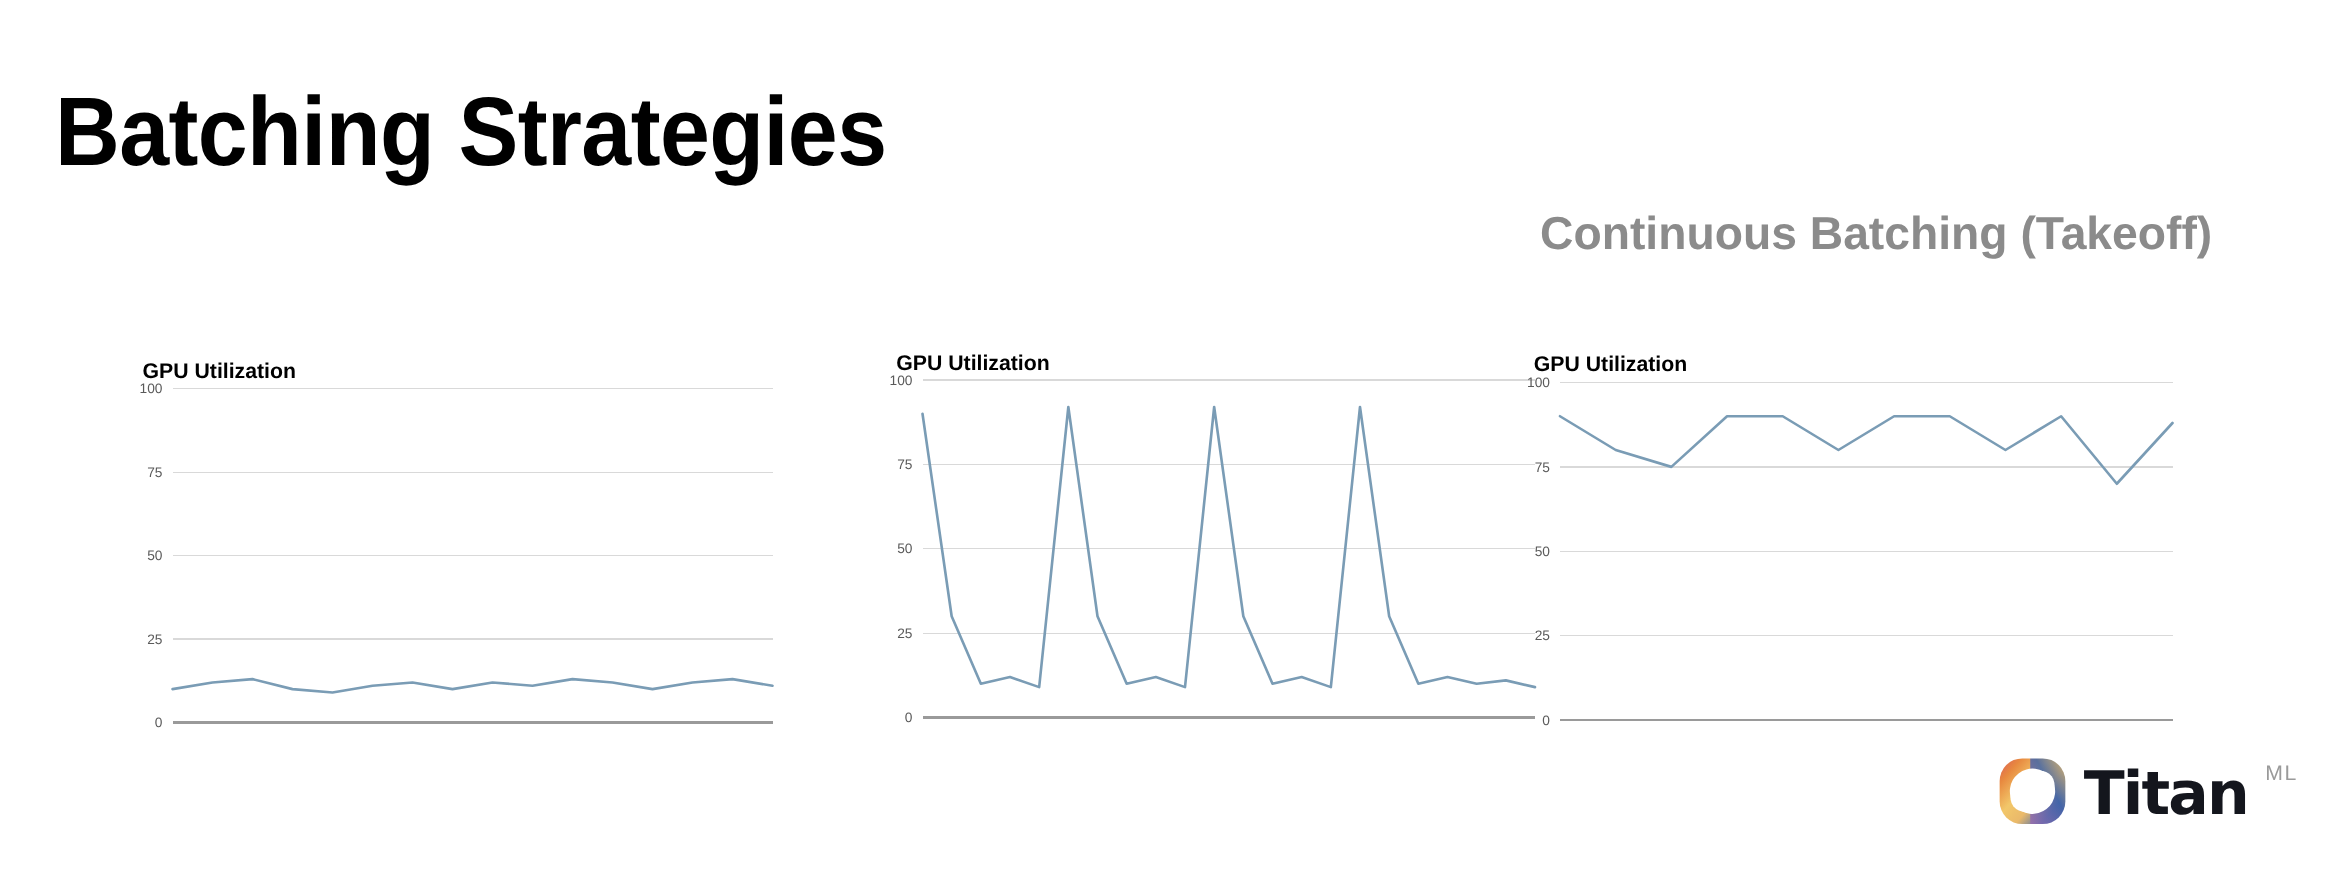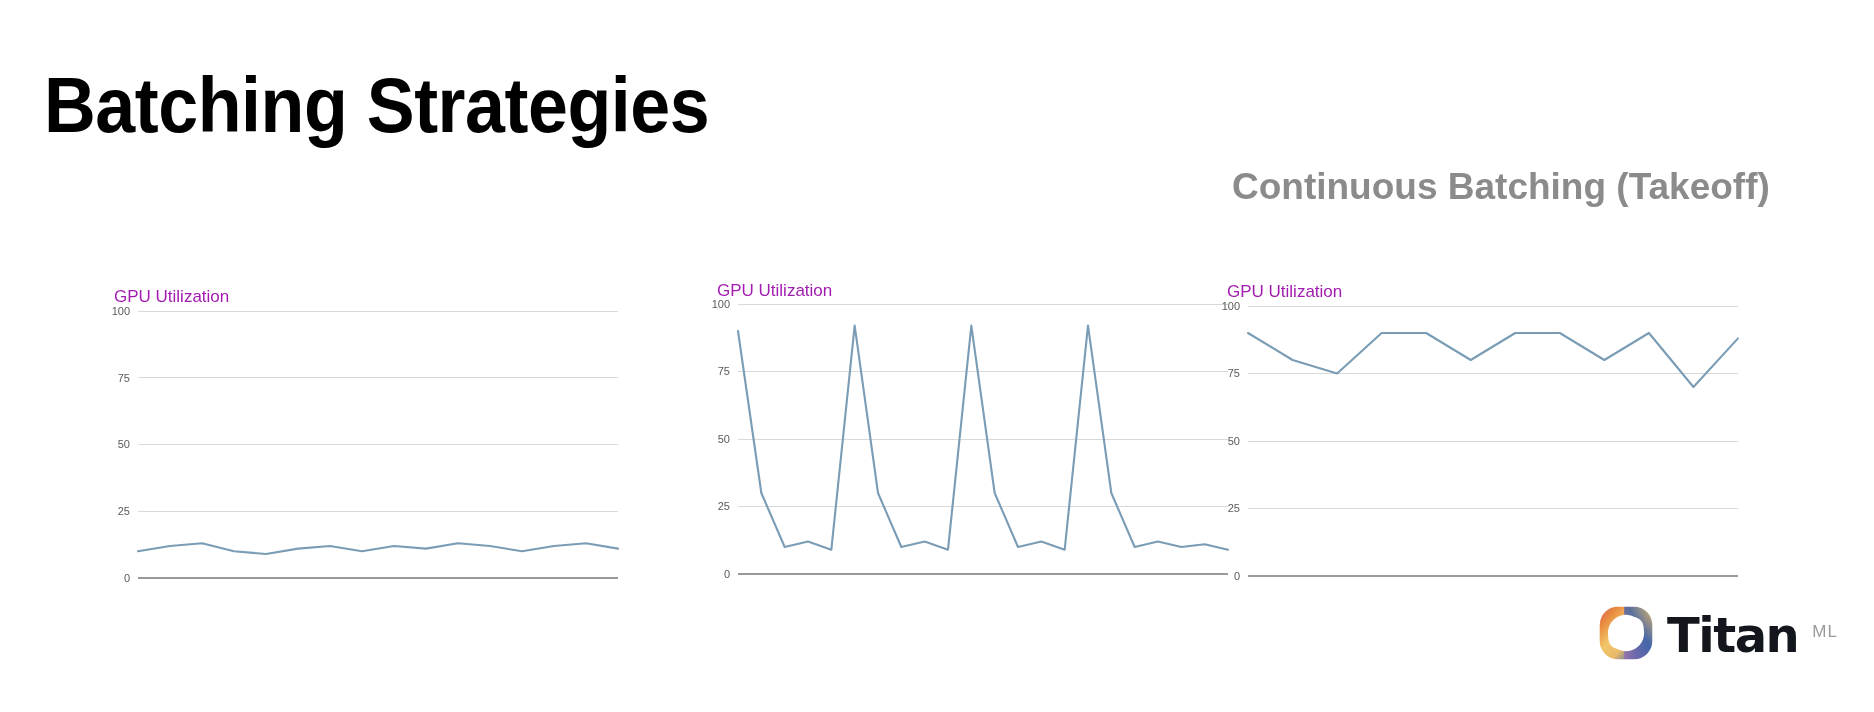--- a/index.html
+++ b/index.html
@@ -50,22 +50,22 @@
     white-space: nowrap;
     line-height: 1;
   }
   #panel-0 .panel-heading { left: 116px; top: 177px; }
   #panel-1 .panel-heading { left: 124px; top: 173px; }
   #panel-2 .panel-heading { left: 122px; top: 168px; text-align: right; }
 
   .chart-caption {
     position: absolute;
     font-size: 17px;
-    font-weight: 400;
-    color: #a21caf;
+    font-weight: 700;
+    color: #000000;
     white-space: nowrap;
     line-height: 1;
   }
   #panel-0 .chart-caption { left: 114px; top: 288px; }
   #panel-1 .chart-caption { left: 717px; top: 282px; left: 117px; }
   #panel-2 .chart-caption { left: 117px; top: 283px; }
 
   .chart-wrap {
     position: absolute;
   }
@@ -106,21 +106,21 @@
     position: relative;
     top: 2px;
   }
   #logo-superscript {
     font-family: "Liberation Sans", sans-serif;
     font-size: 17px;
     font-weight: 400;
     color: #9a9a9a;
     letter-spacing: 1.2px;
     align-self: flex-start;
-    margin-top: 24px;
+    margin-top: 11px;
     margin-left: 2px;
   }
 </style>
 </head>
 <body>
 
 <h1 id="slide-title">Batching Strategies</h1>
 
 <section class="panel" id="panel-0">
   <div class="chart-caption">GPU Utilization</div>

